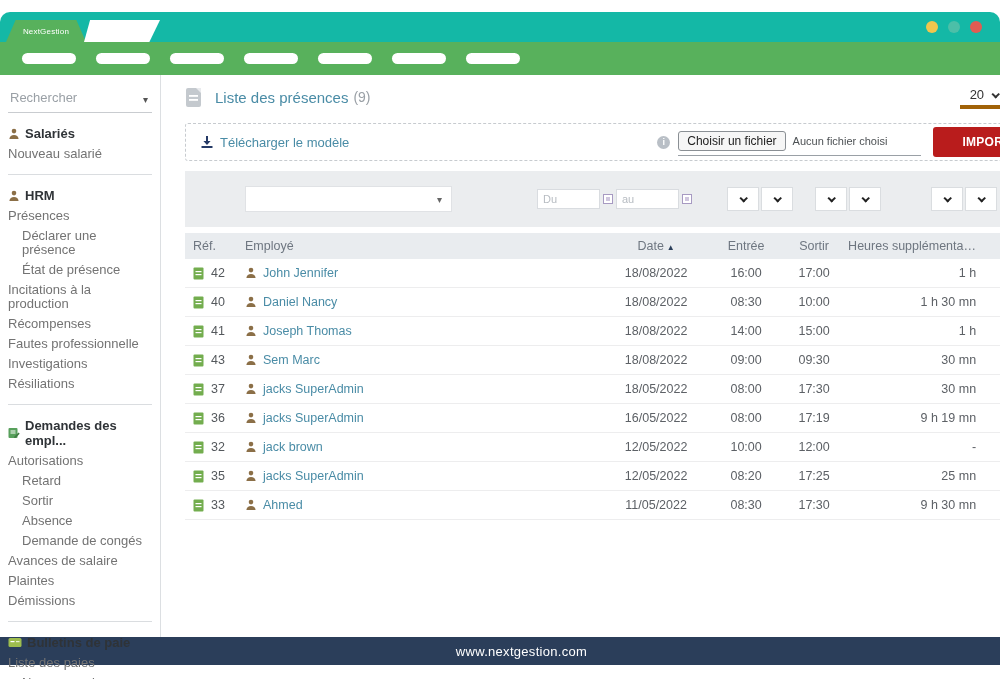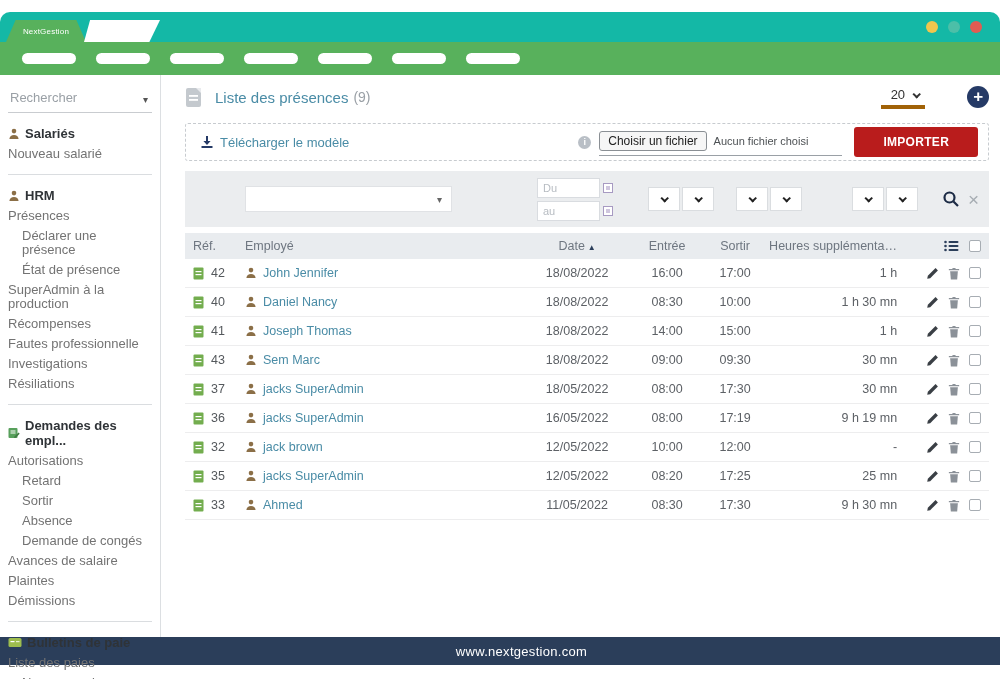--- a/index.html
+++ b/index.html
@@ -59,21 +59,21 @@
   .file-status { font-size:11px; color:#4d5154; margin-left:7px; margin-right:34px; }
   .import-btn { background:#b91c1c; color:#fff; border:none; border-radius:3px; font-weight:bold;
     font-size:12px; padding:8px 29px; margin-left:12px; cursor:pointer; letter-spacing:.3px;
     font-family:"Liberation Sans",sans-serif; }
 
   
   .filter-bar { background:#ebedef; margin-top:10px; height:56px; display:flex; align-items:center; padding:0 10px; }
   .f-bigselect { width:207px; height:26px; background:#fff; border:1px solid #e0e2e5; margin-left:50px;
     display:flex; align-items:center; justify-content:flex-end; padding-right:9px; cursor:pointer; }
   .f-bigselect .caret { color:#666; font-size:10px; }
-  .date-group { margin-left:85px; display:flex; flex-direction:column; gap:3px; }
+  .date-group { margin-left:85px; display:flex; flex-direction:row; gap:3px; }
   .date-row { display:flex; align-items:center; gap:3px; }
   .date-input { width:63px; height:20px; border:1px solid #d9dce0; background:#fff; font-size:11px;
     padding:0 5px; color:#444; font-family:"Liberation Sans",sans-serif; }
   .date-input::placeholder { color:#b7bcc2; }
   .cal-btn { width:10px; height:10px; border:1px solid #a79ac2; background:#fff; display:inline-block;
     position:relative; cursor:pointer; }
   .cal-btn::after { content:""; position:absolute; left:2px; top:2px; width:4px; height:4px; background:#cfc6de; }
   .pair { display:flex; gap:2px; }
   .p1 { margin-left:35px; } .p2 { margin-left:22px; } .p3 { margin-left:50px; }
   .mini-select { width:32px; height:24px; background:#fff; border:1px solid #dadde0; display:flex;
@@ -163,21 +163,21 @@
               <path d="M1.4 11c.2-2.6 2.1-4 4.6-4s4.4 1.4 4.6 4z"></path>
             </svg>
         </span>
         <span>HRM</span>
       </div>
       <div>
 
       <div class="side-item"><span>Présences</span></div>
           <div class="side-item indent"><span>Déclarer une présence</span></div>
           <div class="side-item indent"><span>État de présence</span></div>
-          <div class="side-item"><span>SuperAdmin à la production</span></div>
+          <div class="side-item"><span>Incitations à la production</span></div>
           <div class="side-item"><span>Récompenses</span></div>
           <div class="side-item"><span>Fautes professionnelle</span></div>
           <div class="side-item"><span>Investigations</span></div>
           <div class="side-item"><span>Résiliations</span></div>
         </div>
       <div class="side-divider"></div>
 
       <div class="side-header">
         <span class="ic">
           <svg width="12" height="12" viewBox="0 0 12 12">

